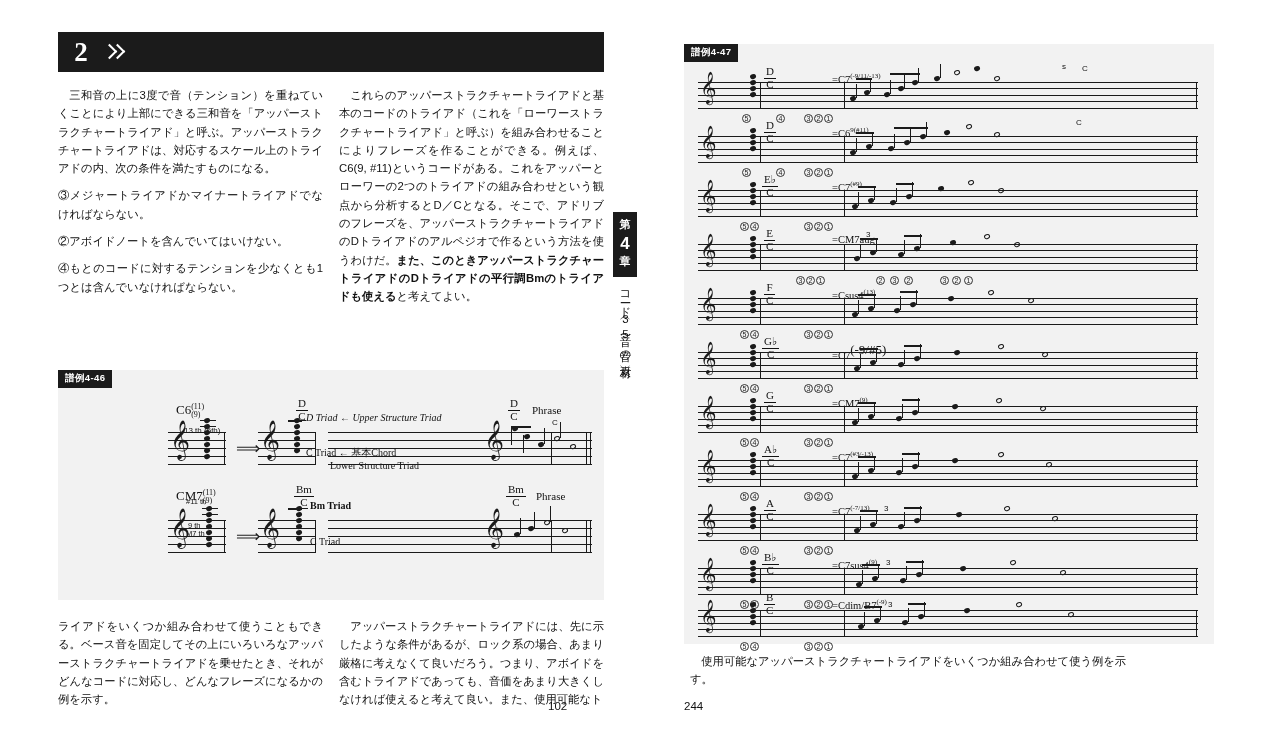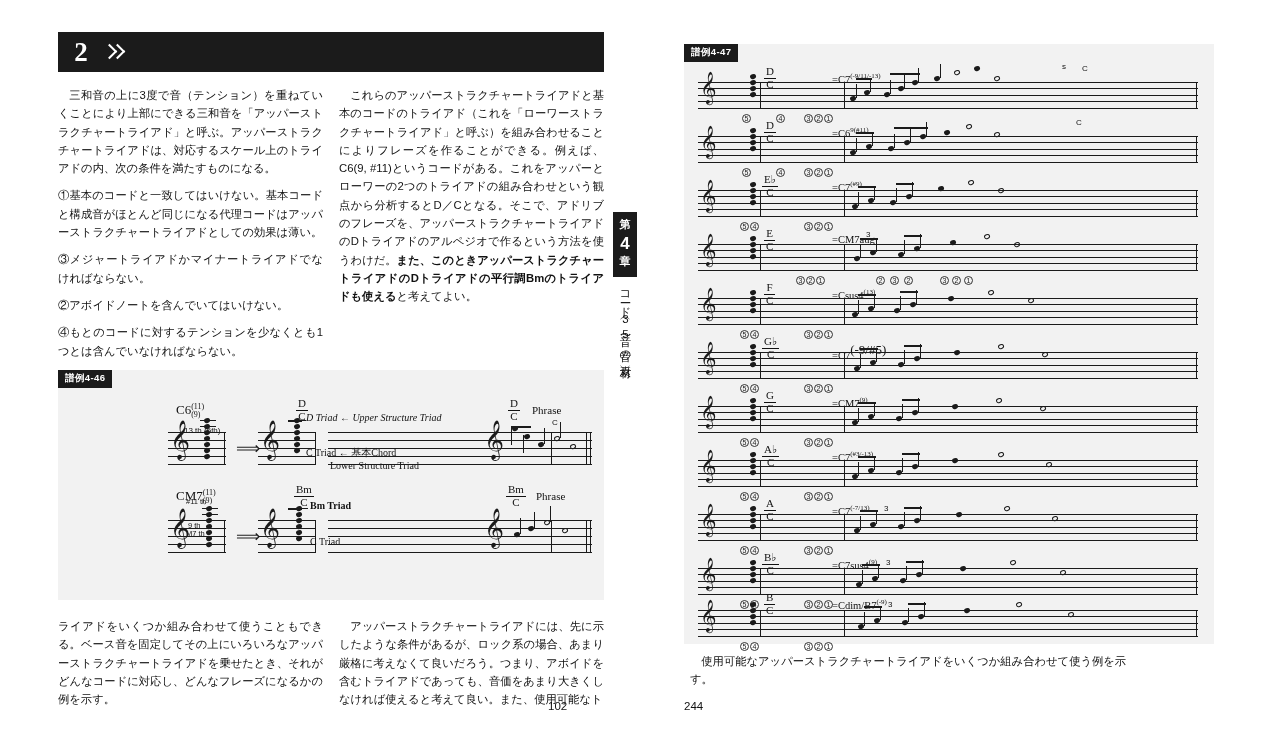--- a/index.html
+++ b/index.html
@@ -254,21 +254,20 @@
   <div class="left-page">
 
     <div class="chapter-head">
       <div class="chapter-num">2</div>
       <div class="chev"></div>
     </div>
 
     <div class="two-col">
       <div class="col">
         <p class="indent">三和音の上に3度で音（テンション）を重ねていくことにより上部にできる三和音を「アッパーストラクチャートライアド」と呼ぶ。アッパーストラクチャートライアドは、対応するスケール上のトライアドの内、次の条件を満たすものになる。</p>
-        <p>①基本のコードと一致してはいけない。基本コードと構成音がほとんど同じになる代理コードはアッパーストラクチャートライアドとしての効果は薄い。</p>
         <p>③メジャートライアドかマイナートライアドでなければならない。</p>
         <p>②アボイドノートを含んでいてはいけない。</p>
         <p>④もとのコードに対するテンションを少なくとも1つとは含んでいなければならない。</p>
       </div>
       <div class="col">
         <p class="indent"><span>これらのアッパーストラクチャートライアドと基本のコードのトライアド（これを「ローワーストラクチャートライアド」と呼ぶ）を組み合わせることによりフレーズを作ることができる。例えば、C6(9, #11)というコードがある。これをアッパーとローワーの2つのトライアドの組み合わせという観点から分析するとD／Cとなる。そこで、アドリブのフレーズを、アッパーストラクチャートライアドのDトライアドのアルペジオで作るという方法を使うわけだ。</span><span class="bold">また、このときアッパーストラクチャートライアドのDトライアドの平行調Bmのトライアドも使える</span><span>と考えてよい。</span></p>
       </div>
     </div>
 
     <div class="example-box">

